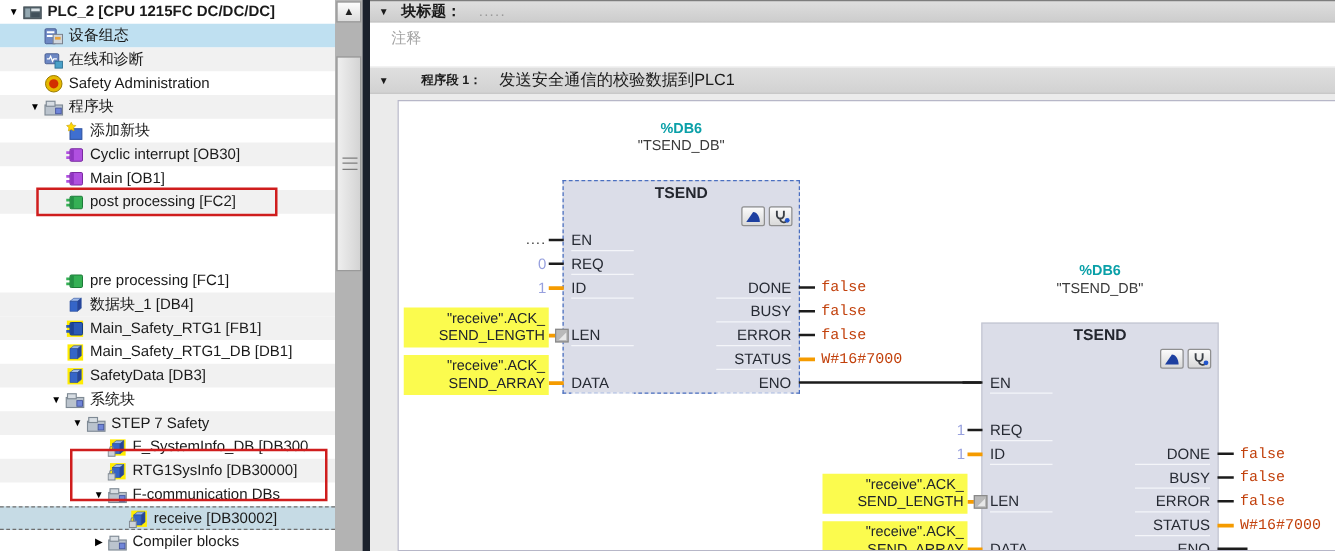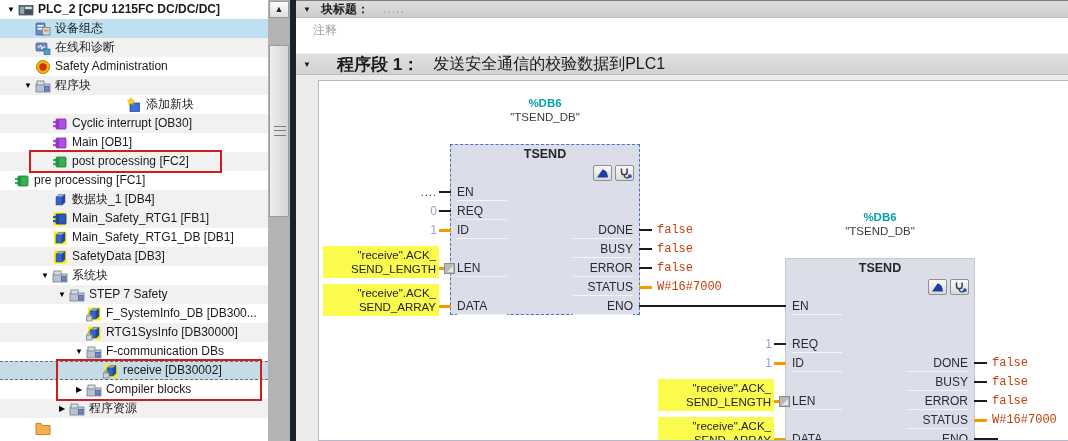--- a/index.html
+++ b/index.html
@@ -32,22 +32,22 @@
   .ed-bar{position:relative;height:18px;background:linear-gradient(#dedede,#cdcdcd);border-top:1px solid #7d7d7d;border-bottom:1px solid #bdbdbd;
       display:flex;align-items:center;box-sizing:border-box;}
   .ed-bar .arr{width:12px;margin-left:7px;font-size:8px;}
   .ed-bar .t{font-weight:bold;font-size:12px;margin-left:6px;}
   .ed-bar .dots{color:#9a9a9a;margin-left:14px;letter-spacing:1px;}
   #comment-row{height:35px;background:#fff;}
   #comment-row .ph{color:#a3a3a3;padding:4px 0 0 17px;}
   #net-bar{position:relative;height:22px;background:linear-gradient(#dfdfdf,#d2d2d2);border-top:1px solid #f2f2f2;border-bottom:1px solid #bdbdbd;
       display:flex;align-items:center;box-sizing:border-box;}
   #net-bar .arr{width:12px;margin-left:7px;font-size:8px;}
-  #net-bar .t{font-weight:bold;font-size:17px;margin-left:22px;}
-  #net-bar .c{font-size:16px;margin-left:14px;}
+  #net-bar .t{font-weight:bold;font-size:10px;margin-left:22px;}
+  #net-bar .c{font-size:13px;margin-left:14px;}
   #canvas{position:absolute;left:22px;top:80px;width:742px;height:359px;background:#fff;border:1px solid #b7b7c8;box-sizing:content-box;overflow:hidden;padding-left:24px;}
   #toolbar-remnant{position:absolute;left:352px;top:0;width:122px;height:3px;background:#e9e9e9;border-bottom:1px solid #bbb;}
   
   .block-wrap{position:absolute;width:190px;}
   .db-label{text-align:center;font-weight:bold;font-size:11.5px;color:#0aa0a8;height:14px;line-height:14px;}
   .inst-label{text-align:center;font-size:11.5px;color:#3a3a3a;height:14px;line-height:15px;}
   .block-body{position:relative;margin-top:20px;background:#dbdde8;box-sizing:border-box;}
   .block-body.selected{border:1px dashed #4a6fc0;}
   .block-body.plain{border:1px solid #c4c6d2;}
   .block-title{text-align:center;font-weight:bold;font-size:12.5px;color:#23262e;padding-top:2px;height:17px;}
@@ -127,21 +127,21 @@
         <span class="tw-arrow">▼</span>
         <span class="tw-icon">
           <svg width="16" height="16" viewBox="0 0 16 16">
             <rect x="1" y="6" width="14" height="8" fill="#bac3cd" stroke="#7e8994" stroke-width="0.9"></rect>
             <rect x="2" y="3" width="7" height="4" fill="#d7dde3" stroke="#7e8994" stroke-width="0.9"></rect>
             <rect x="9.5" y="8.5" width="4.5" height="4.5" fill="#6f85d8" stroke="#44539c" stroke-width="0.7"></rect>
           </svg>
         </span>
         <span class="tw-label">程序块</span>
       </div>
-      <div class="tree-row" style="padding-left: 38px; justify-content: center;">
+      <div class="tree-row" style="padding-left: 38px;">
         <span class="tw-arrow"></span>
         <span class="tw-icon">
           <svg width="16" height="16" viewBox="0 0 16 16">
             <rect x="4" y="6" width="9.5" height="8.5" fill="#3f6fd0" stroke="#2b4f9e" stroke-width="0.8"></rect>
             <path d="M5 0.8 l1.2 2.3 2.5 0.3 -1.8 1.8 0.4 2.5 L5 6.6 2.7 7.7 l0.4-2.5 L1.3 3.4 l2.5-0.3 z" fill="#ffd800" stroke="#c8a000" stroke-width="0.5"></path>
           </svg>
         </span>
         <span class="tw-label">添加新块</span>
       </div>
       <div class="tree-row stripe" style="padding-left: 38px;">
@@ -173,21 +173,21 @@
         <span class="tw-icon">
           <svg width="16" height="16" viewBox="0 0 16 16">
             <rect x="1" y="5" width="3" height="2.2" fill="#35b055"></rect>
             <rect x="1" y="9" width="3" height="2.2" fill="#35b055"></rect>
             <rect x="4" y="3" width="10" height="10" rx="1" fill="#35b055" stroke="#1d7a38" stroke-width="0.8"></rect>
             <rect x="4.5" y="3.5" width="2.6" height="9" fill="#259045"></rect>
           </svg>
         </span>
         <span class="tw-label">post processing [FC2]</span>
       </div>
-      <div class="tree-row" style="">
+      <div class="tree-row" style="padding-left: 38px; margin-top: 44px;">
         <span class="tw-arrow"></span>
         <span class="tw-icon">
           <svg width="16" height="16" viewBox="0 0 16 16">
             <rect x="1" y="5" width="3" height="2.2" fill="#35b055"></rect>
             <rect x="1" y="9" width="3" height="2.2" fill="#35b055"></rect>
             <rect x="4" y="3" width="10" height="10" rx="1" fill="#35b055" stroke="#1d7a38" stroke-width="0.8"></rect>
             <rect x="4.5" y="3.5" width="2.6" height="9" fill="#259045"></rect>
           </svg>
         </span>
         <span class="tw-label">pre processing [FC1]</span>

